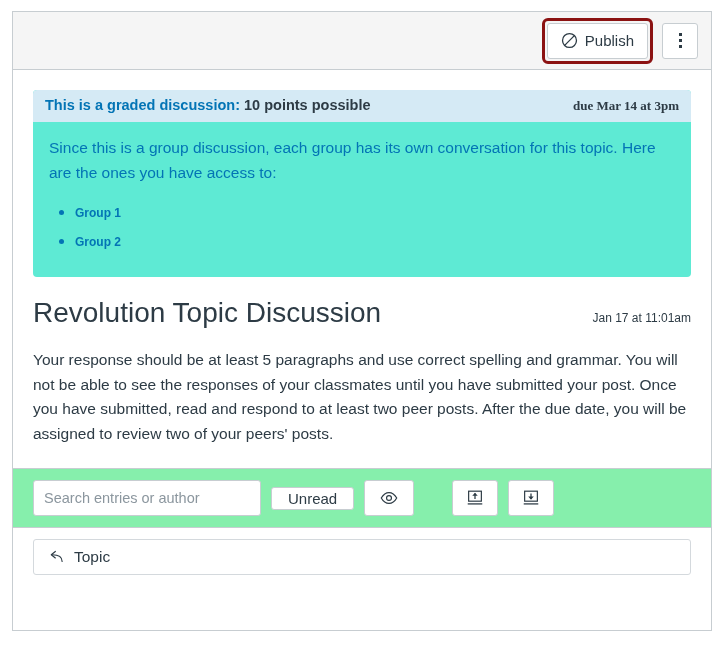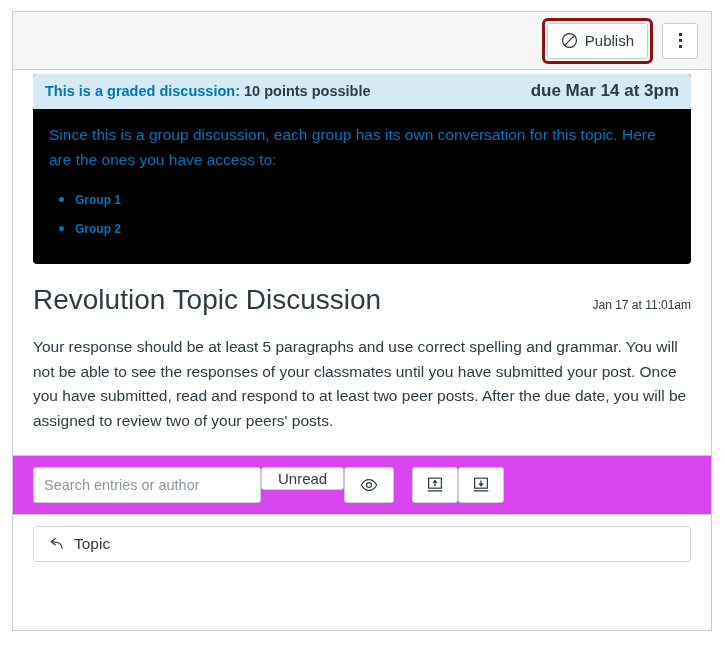--- a/index.html
+++ b/index.html
@@ -76,47 +76,48 @@
     display: block;
   }
 
   
   #content {
     padding: 0 20px;
   }
 
   
   #info-banner {
-    margin-top: 4px;
+    margin-top: 20px;
     border-radius: 4px;
     overflow: hidden;
-    background: #000000;
+    background: #5eead4;
   }
   #banner-head {
     background: #d5eaf5;
     padding: 7px 12px 8px 12px;
     display: flex;
     align-items: baseline;
     justify-content: space-between;
   }
   #banner-head-left {
     font-size: 14.5px;
     color: #0374b5;
     font-weight: bold;
   }
   #banner-head-left .points {
     color: #2d3b45;
     font-weight: bold;
   }
   #banner-due {
-    font-size: 17px;
+    font-size: 13px;
     color: #2d3b45;
     font-weight: bold;
     white-space: nowrap;
     margin-left: 12px;
+    font-family: Liberation Serif, serif;
   }
   #banner-body {
     padding: 14px 16px 18px 16px;
     color: #0374b5;
     font-size: 15.5px;
     line-height: 1.6;
   }
   #banner-body p { margin: 0; }
   #group-list {
     margin: 14px 0 0 0;
@@ -157,23 +158,25 @@
     font-size: 15.5px;
     line-height: 1.58;
     color: #2d3b45;
     margin: 19px 0 0 0;
   }
 
   
   #filter-bar {
     margin-top: 22px;
     border-top: 1px solid #c7cdd1;
-    background: #d946ef;
+    background: #86efac;
     padding: 11px 20px;
     display: flex;
+    align-items: center;
+    gap: 10px;
     box-sizing: border-box;
   }
   #search-input {
     width: 228px;
     height: 36px;
     border: 1px solid #c7cdd1;
     border-radius: 3px;
     background: #ffffff;
     padding: 0 10px;
     font-size: 14.5px;

